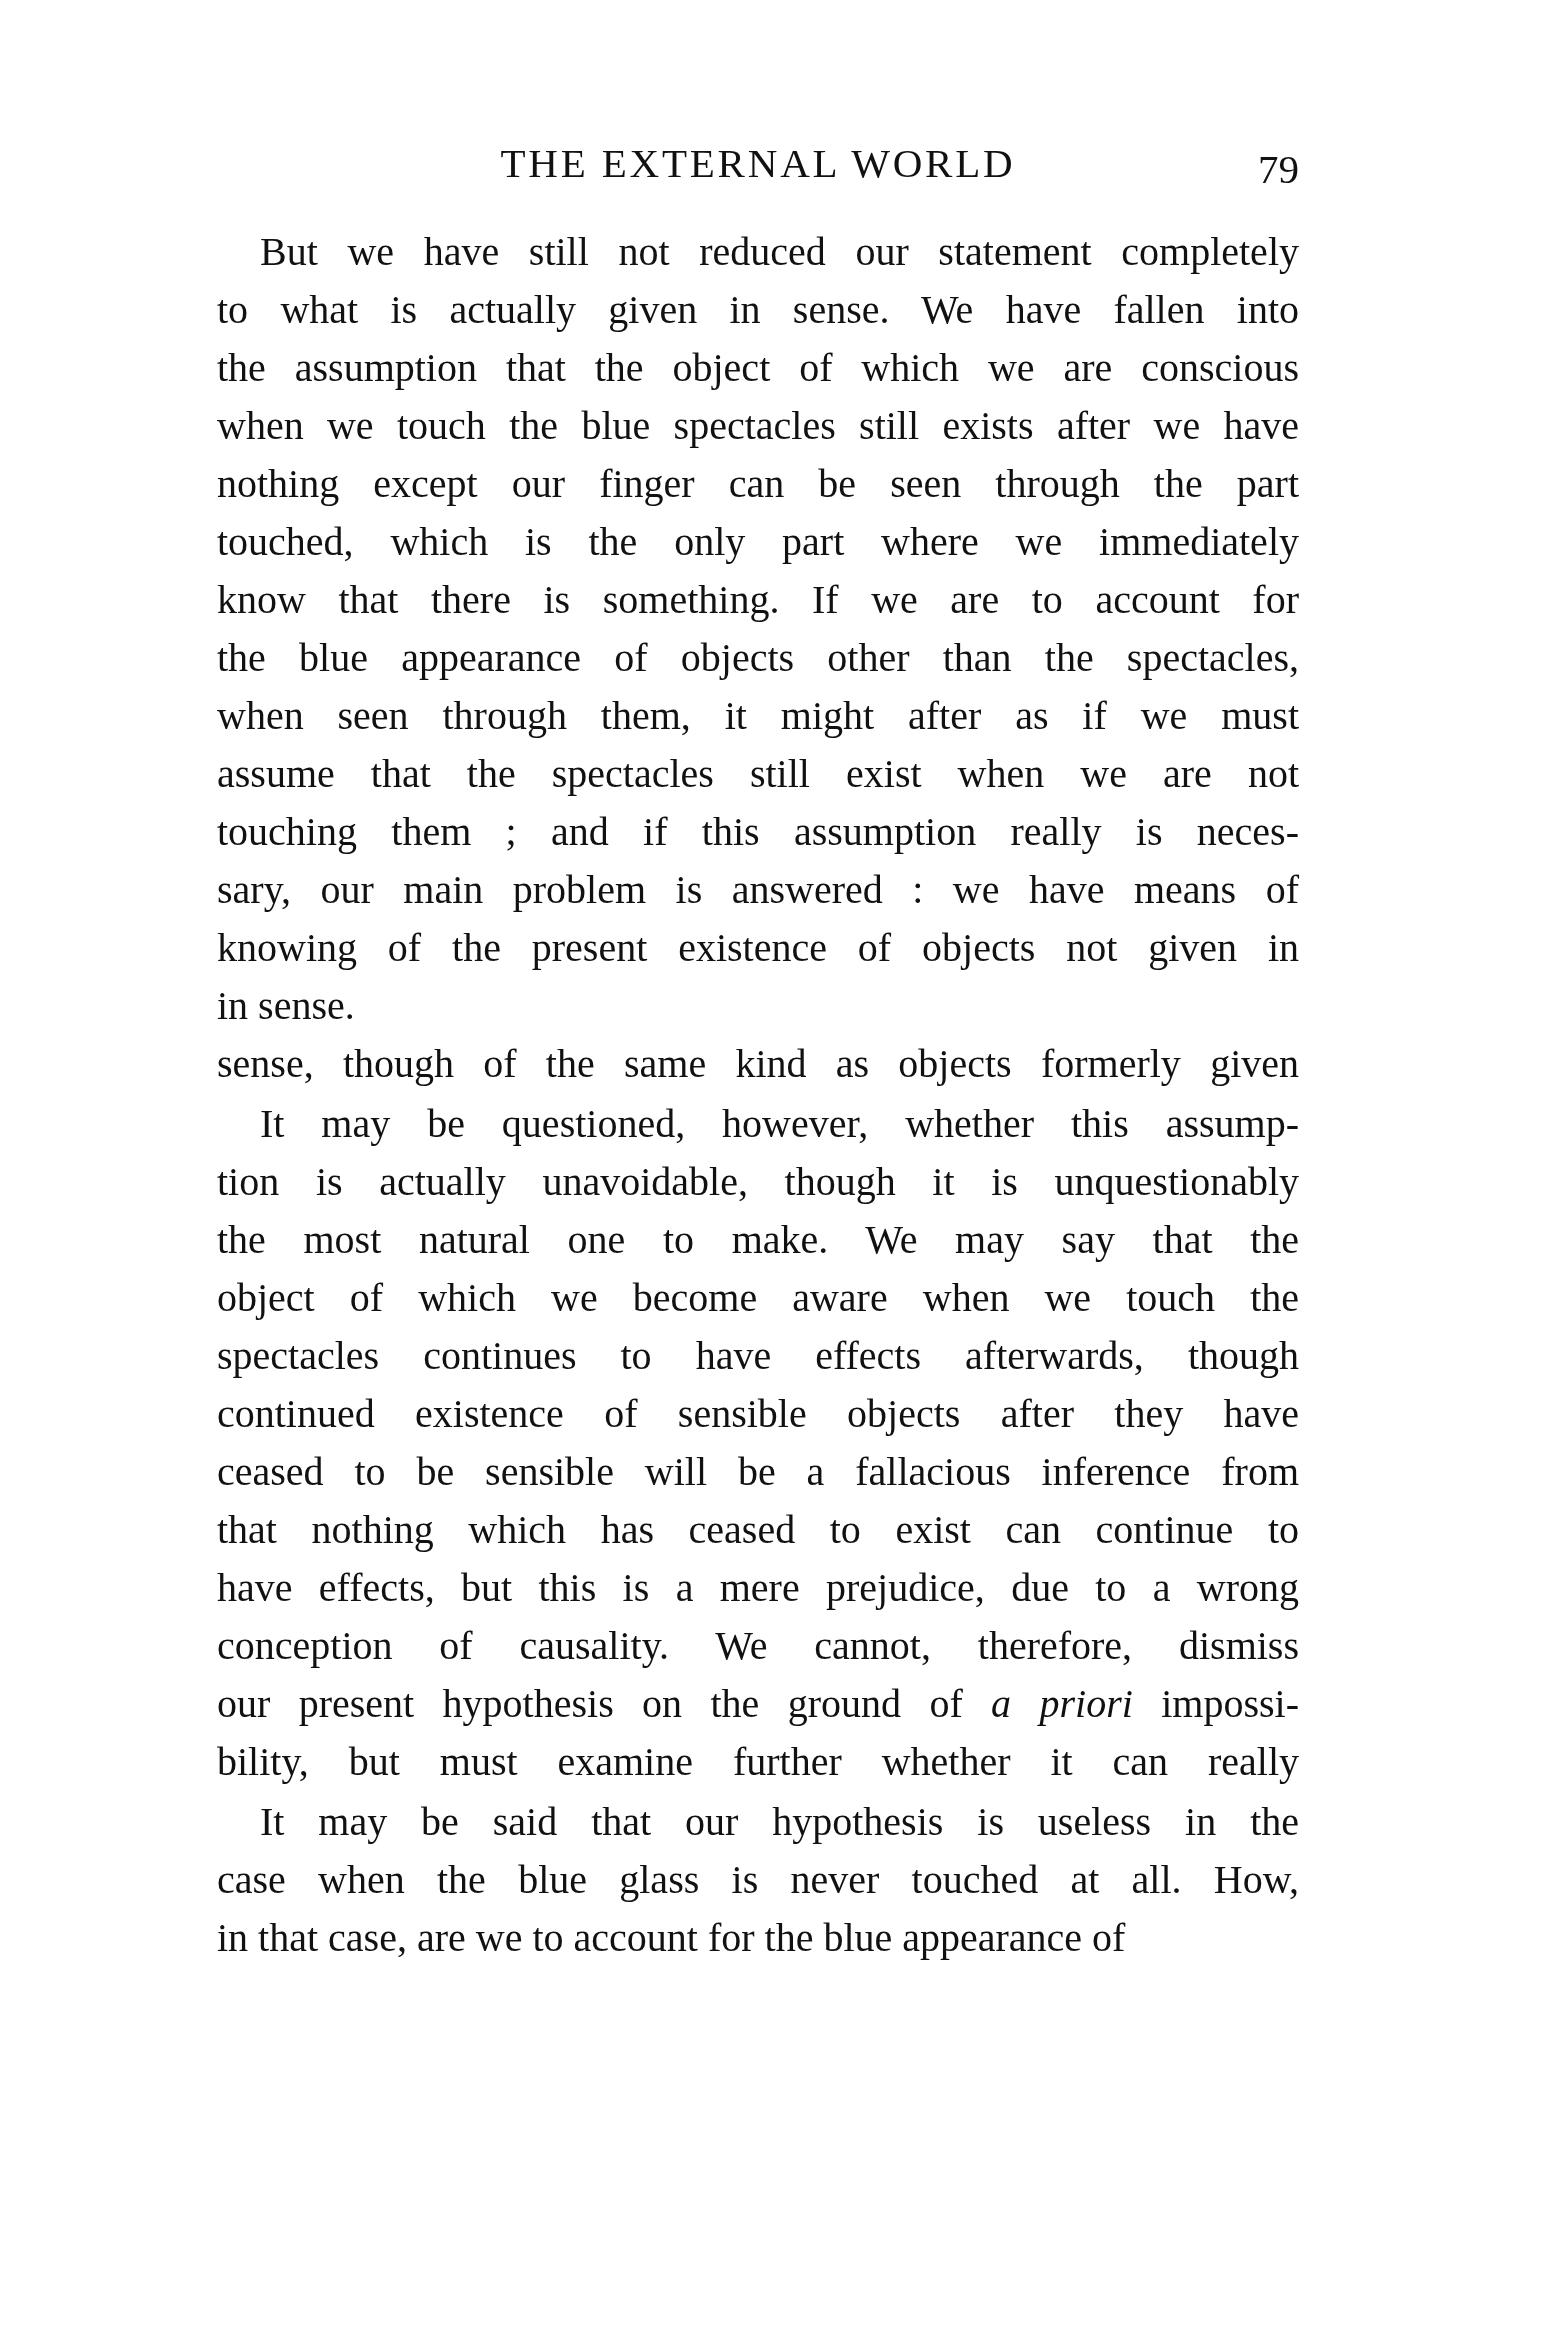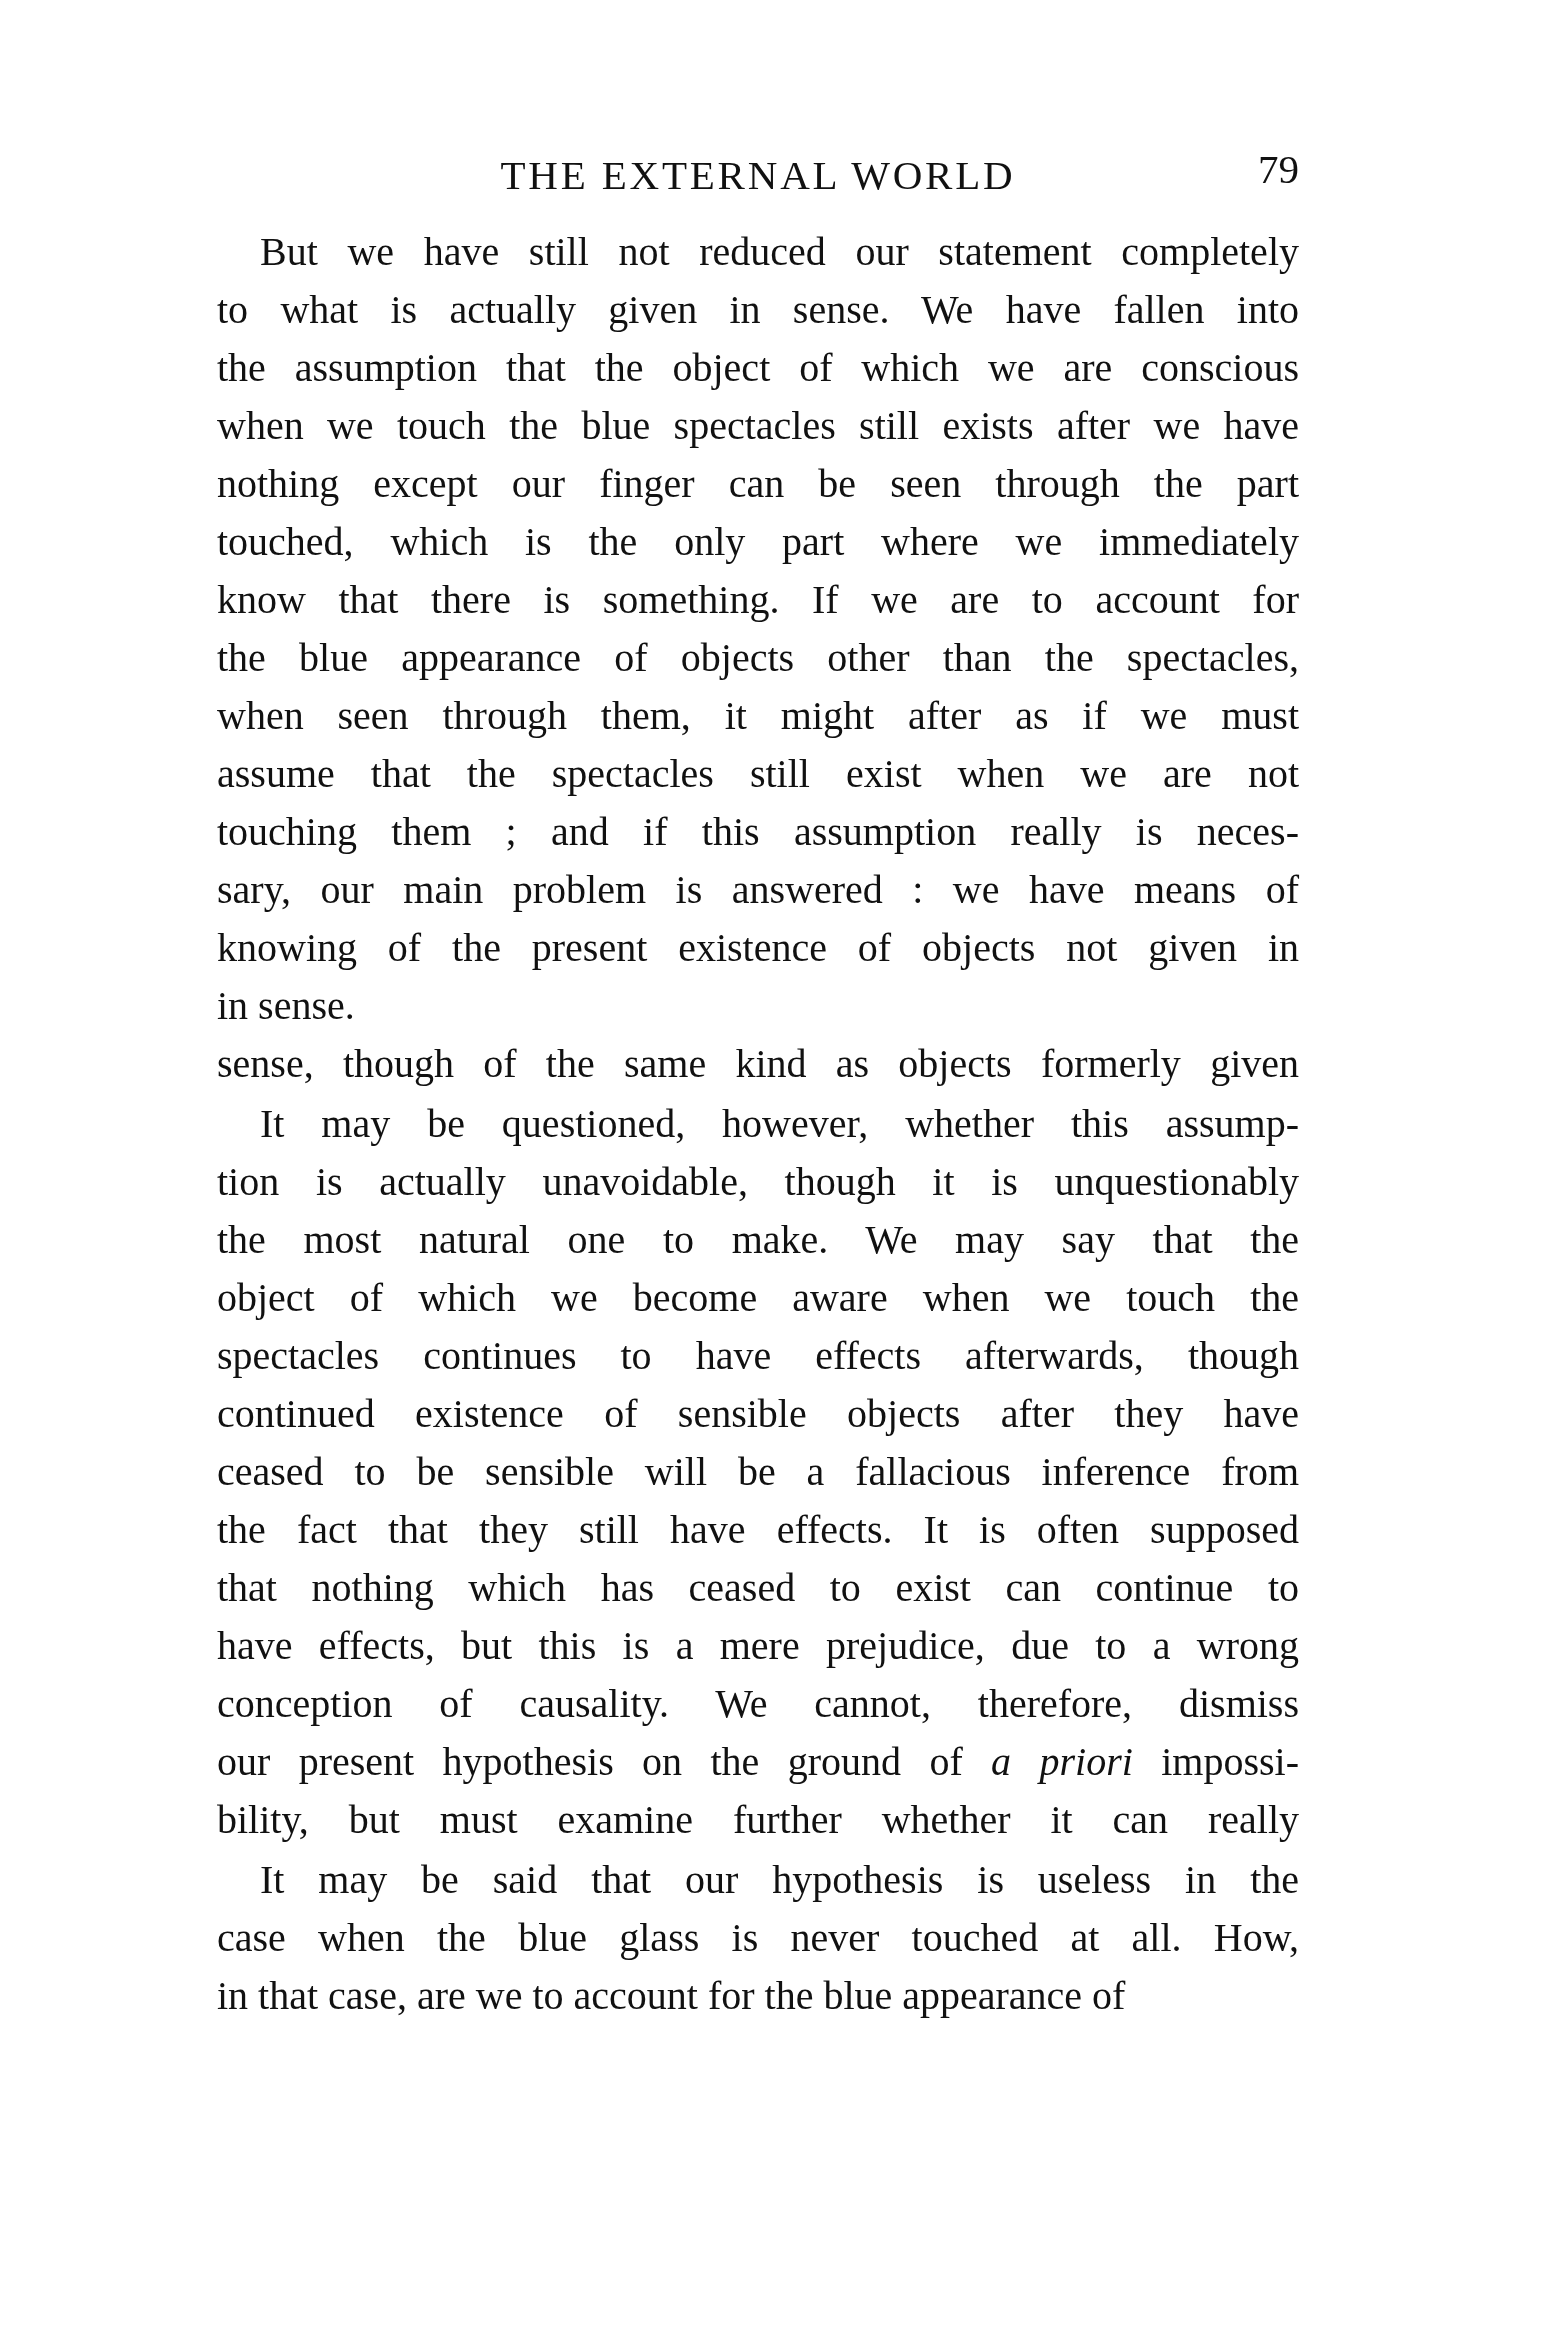--- a/index.html
+++ b/index.html
@@ -1,20 +1,20 @@
 <!DOCTYPE html>
 <html style="font-size:15px"><head>
 <meta charset="utf-8">
 <style>
   html, body { margin: 0; padding: 0; background: #ffffff; }
   body { width: 1561px; height: 2333px; position: relative; overflow: hidden;
          font-family: "Liberation Serif", "DejaVu Serif", serif; color: #111; }
   .header { position: absolute; top: 139px; left: 217px; width: 1082px; height: 56px; }
   .running-title { position: absolute; left: 0; width: 1082px; text-align: center;
-         font-size: 41px; letter-spacing: 2.8px; top: 12px; }
+         font-size: 41px; letter-spacing: 2.8px; top: 0; }
   .page-number { position: absolute; right: 0; top: 5.6px; font-size: 41px; margin-left: 8px; }
   .body { position: absolute; top: 223px; left: 217px; width: 1082px; }
   .line { height: 58px; line-height: 58px; font-size: 40px; white-space: nowrap;
           text-align: justify; text-align-last: justify; }
   .line.last { text-align-last: left; }
   .line.indent { padding-left: 43px; }
   .para + .para { margin-top: 2px; }
   em { font-style: italic; }
 </style>
 </head>
@@ -44,21 +44,20 @@
       <div class="line">sense, though of the same kind as objects formerly given</div>
     </div>
     <div class="para">
       <div class="line indent">It may be questioned, however, whether this assump-</div>
       <div class="line">tion is actually unavoidable, though it is unquestionably</div>
       <div class="line">the most natural one to make.  We may say that the</div>
       <div class="line">object of which we become aware when we touch the</div>
       <div class="line">spectacles continues to have effects afterwards, though</div>
       <div class="line">continued existence of sensible objects after they have</div>
       <div class="line">ceased to be sensible will be a fallacious inference from</div>
-      <div class="line">the fact that they still have effects.  It is often supposed</div>
       <div class="line">that nothing which has ceased to exist can continue to</div>
       <div class="line">have effects, but this is a mere prejudice, due to a wrong</div>
       <div class="line">conception of causality.  We cannot, therefore, dismiss</div>
       <div class="line"><span>our present hypothesis on the ground of </span><em>a priori</em><span> impossi-</span></div>
       <div class="line">bility, but must examine further whether it can really</div>
     </div>
     <div class="para">
       <div class="line indent">It may be said that our hypothesis is useless in the</div>
       <div class="line">case when the blue glass is never touched at all.  How,</div>
       <div class="line last">in that case, are we to account for the blue appearance of</div>

